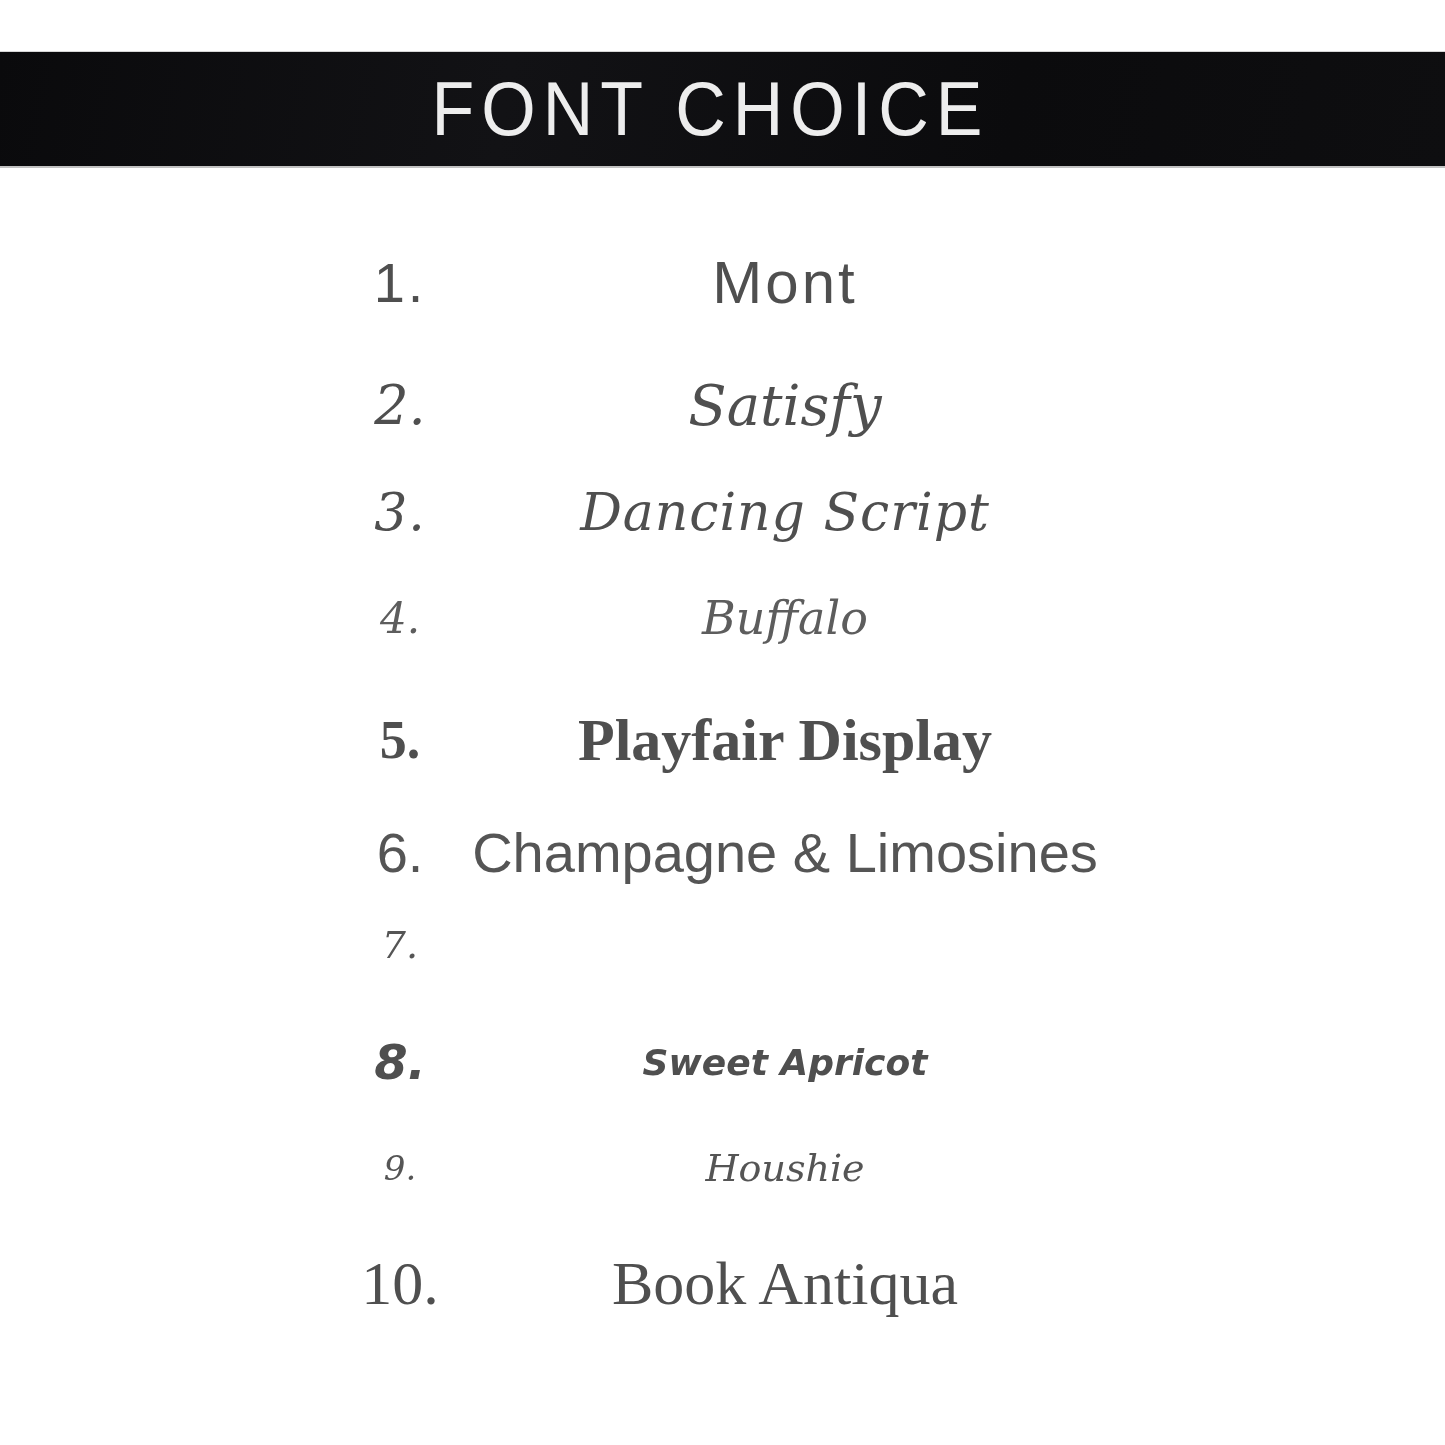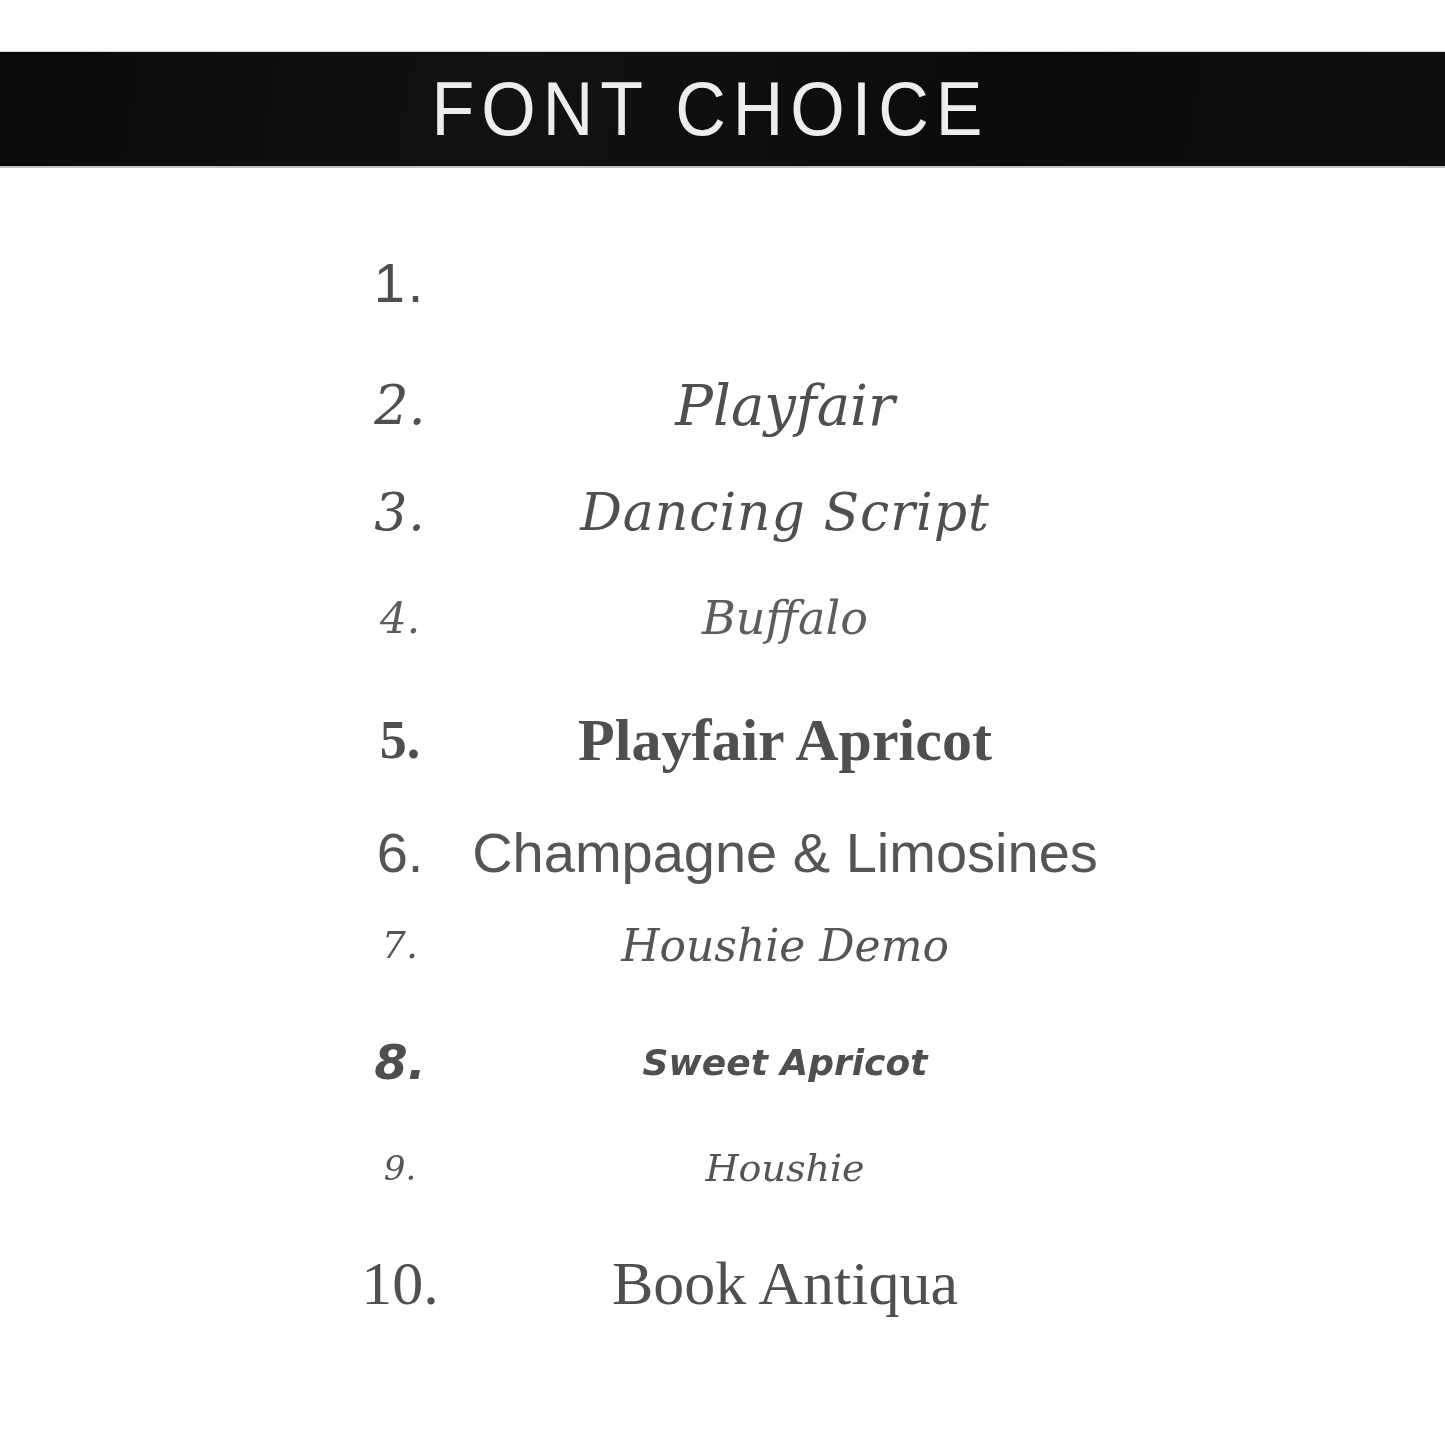--- a/index.html
+++ b/index.html
@@ -112,44 +112,44 @@
 </head>
 <body>
 
 <header class="banner">
   <div class="banner-title">FONT CHOICE</div>
 </header>
 
 <ul class="font-list">
   <li class="row r1">
     <span class="num f-mont">1.</span>
+    <span class="name f-mont">Mont</span>
   </li>
   <li class="row r2">
     <span class="num f-satisfy">2.</span>
-    <span class="name f-satisfy">Playfair</span>
+    <span class="name f-satisfy">Satisfy</span>
   </li>
   <li class="row r3">
     <span class="num f-dancing">3.</span>
     <span class="name f-dancing">Dancing Script</span>
   </li>
   <li class="row r4">
     <span class="num f-gistesy">4.</span>
     <span class="name f-gistesy">Buffalo</span>
   </li>
   <li class="row r5">
     <span class="num f-playfair">5.</span>
-    <span class="name f-playfair">Playfair Apricot</span>
+    <span class="name f-playfair">Playfair Display</span>
   </li>
   <li class="row r6">
     <span class="num f-champagne">6.</span>
     <span class="name f-champagne">Champagne &amp; Limosines</span>
   </li>
   <li class="row r7">
     <span class="num f-houshie">7.</span>
-    <span class="name f-houshie">Houshie Demo</span>
   </li>
   <li class="row r8">
     <span class="num f-sweet">8.</span>
     <span class="name f-sweet">Sweet Apricot</span>
   </li>
   <li class="row r9">
     <span class="num f-buffalo">9.</span>
     <span class="name f-buffalo">Houshie</span>
   </li>
   <li class="row r10">

